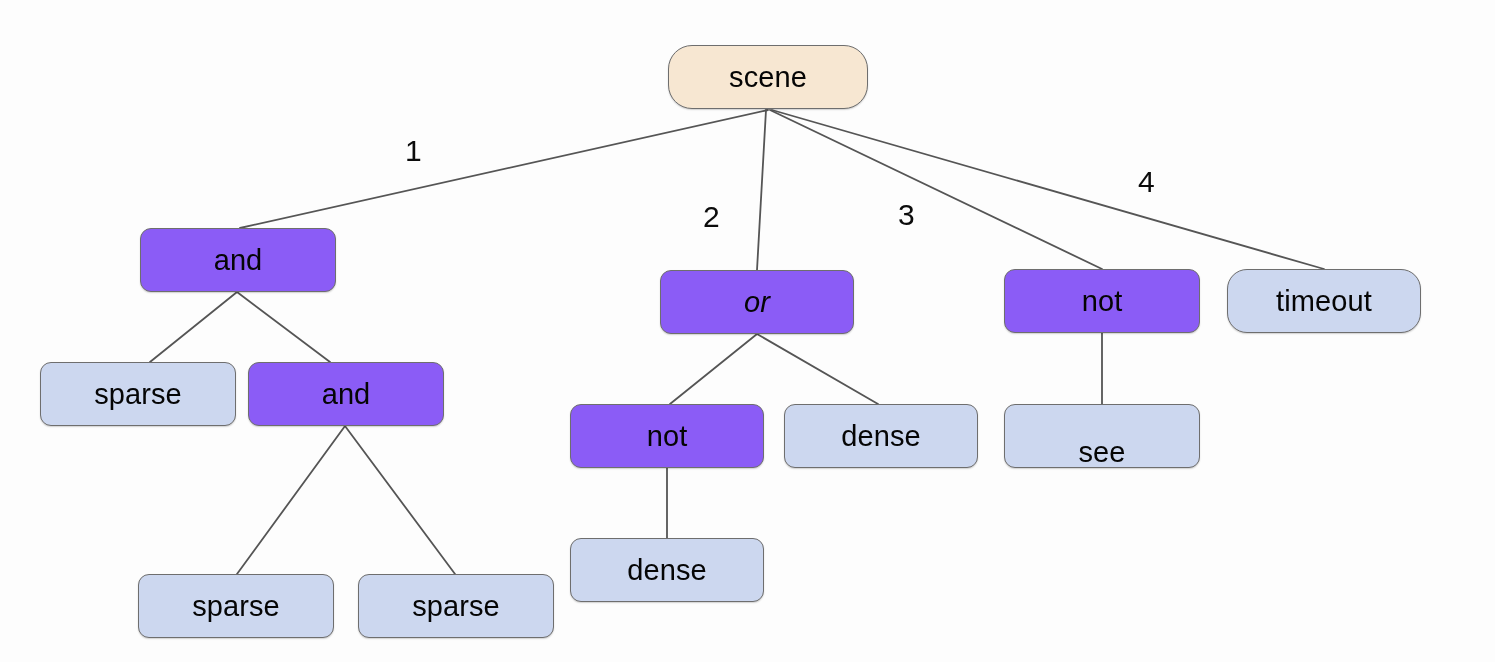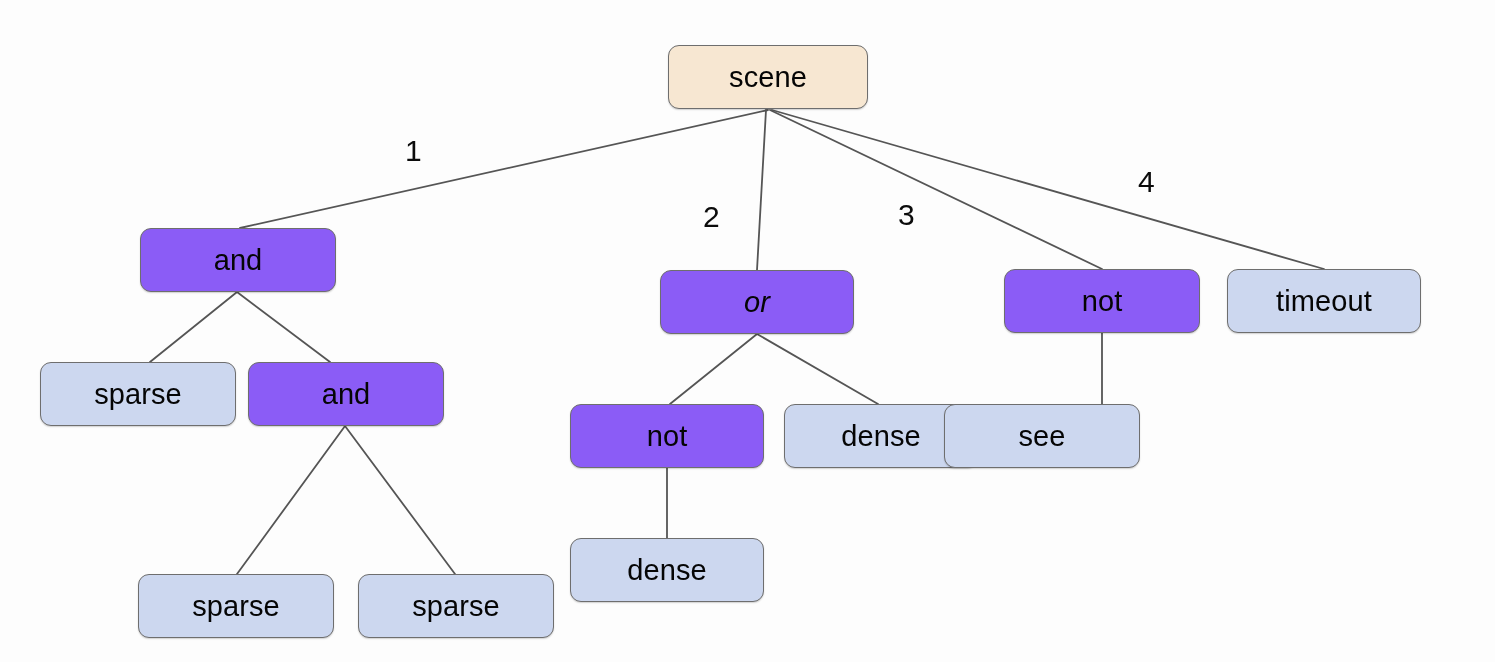--- a/index.html
+++ b/index.html
@@ -34,21 +34,21 @@
     justify-content: center;
     border: 1.6px solid #6e6e6e;
     border-radius: 11px;
     font-size: 29px;
     line-height: 1;
     color: #050505;
     letter-spacing: 0.1px;
     white-space: nowrap;
     box-shadow: 0 1px 1.5px rgba(0,0,0,0.18);
   }
-  .node.root  { background: #f7e7d2; }
+  .node.root  { background: #f7e7d2; border-radius: 24px; }
   .node.op    { background: #8b5cf6; }
   .node.leaf  { background: #ccd7ef; }
   .edge-label {
     position: absolute;
     font-size: 30px;
     line-height: 1;
     color: #0b0b0b;
     white-space: nowrap;
   }
 </style>
@@ -99,24 +99,24 @@
       </div>
       <div class="node leaf" style="left: 784px; top: 404px; width: 194px; height: 64px;">
         <span>dense</span>
       </div>
       <div class="node leaf" style="left: 570px; top: 538px; width: 194px; height: 64px;">
         <span>dense</span>
       </div>
       <div class="node op" style="left: 1004px; top: 269px; width: 196px; height: 64px;">
         <span>not</span>
       </div>
-      <div class="node leaf" style="left: 944px; top: 404px; width: 196px; height: 64px;">
+      <div class="node leaf" style="left: 1004px; top: 404px; width: 196px; height: 64px; align-items: flex-end;">
         <span>see</span>
       </div>
-      <div class="node leaf" style="left: 1227px; top: 269px; width: 194px; height: 64px;">
+      <div class="node leaf" style="left: 1227px; top: 269px; width: 194px; height: 64px; border-radius: 20px;">
         <span>timeout</span>
       </div>
     </div>
   <div id="label-layer">
       <div class="edge-label" style="left: 405px; top: 136px;">1</div>
       <div class="edge-label" style="left: 703px; top: 202px;">2</div>
       <div class="edge-label" style="left: 898px; top: 200px;">3</div>
       <div class="edge-label" style="left: 1138px; top: 167px;">4</div>
     </div>
 

